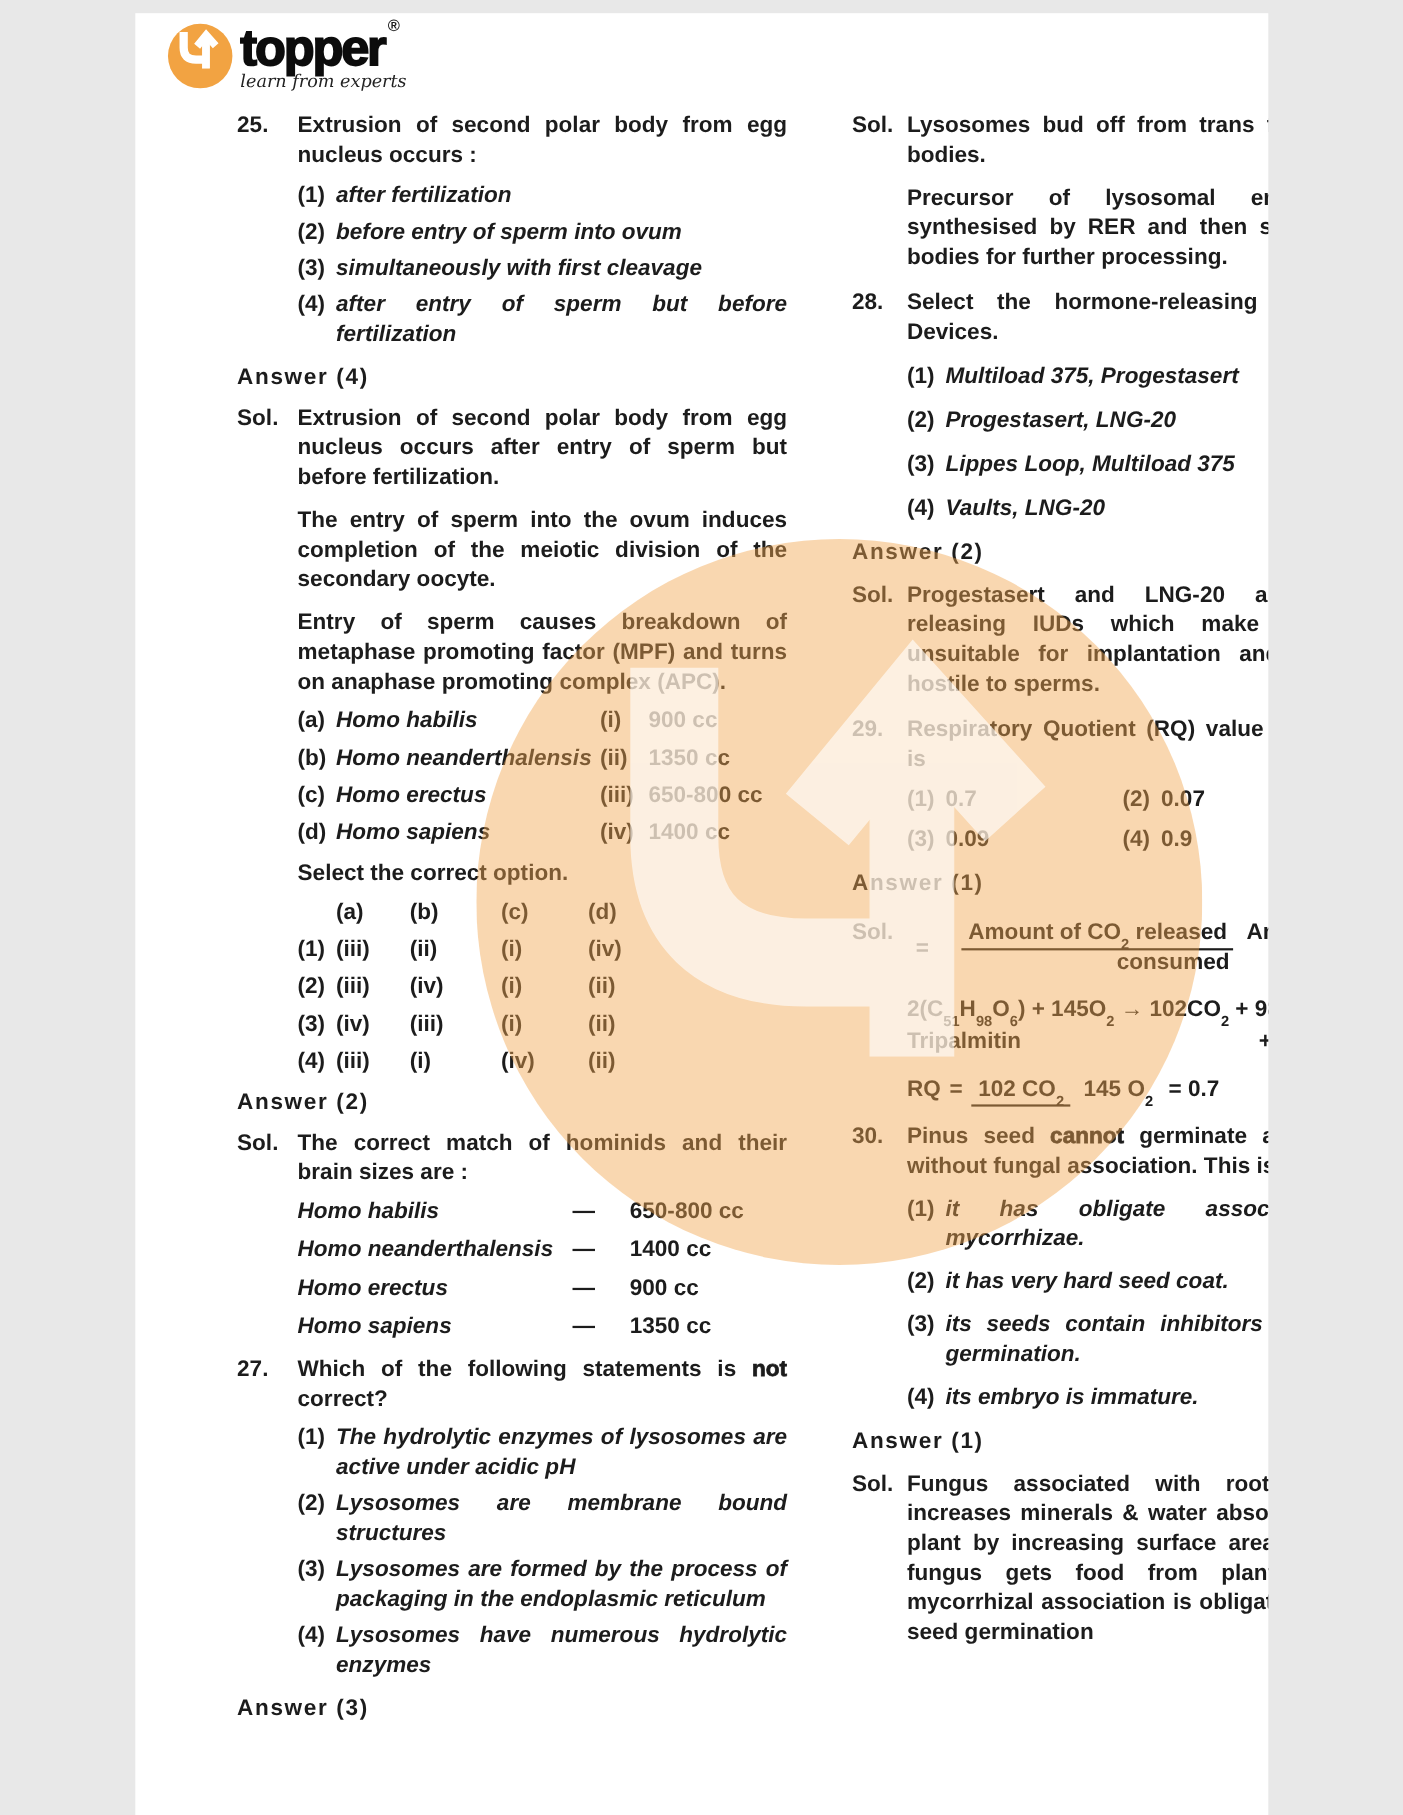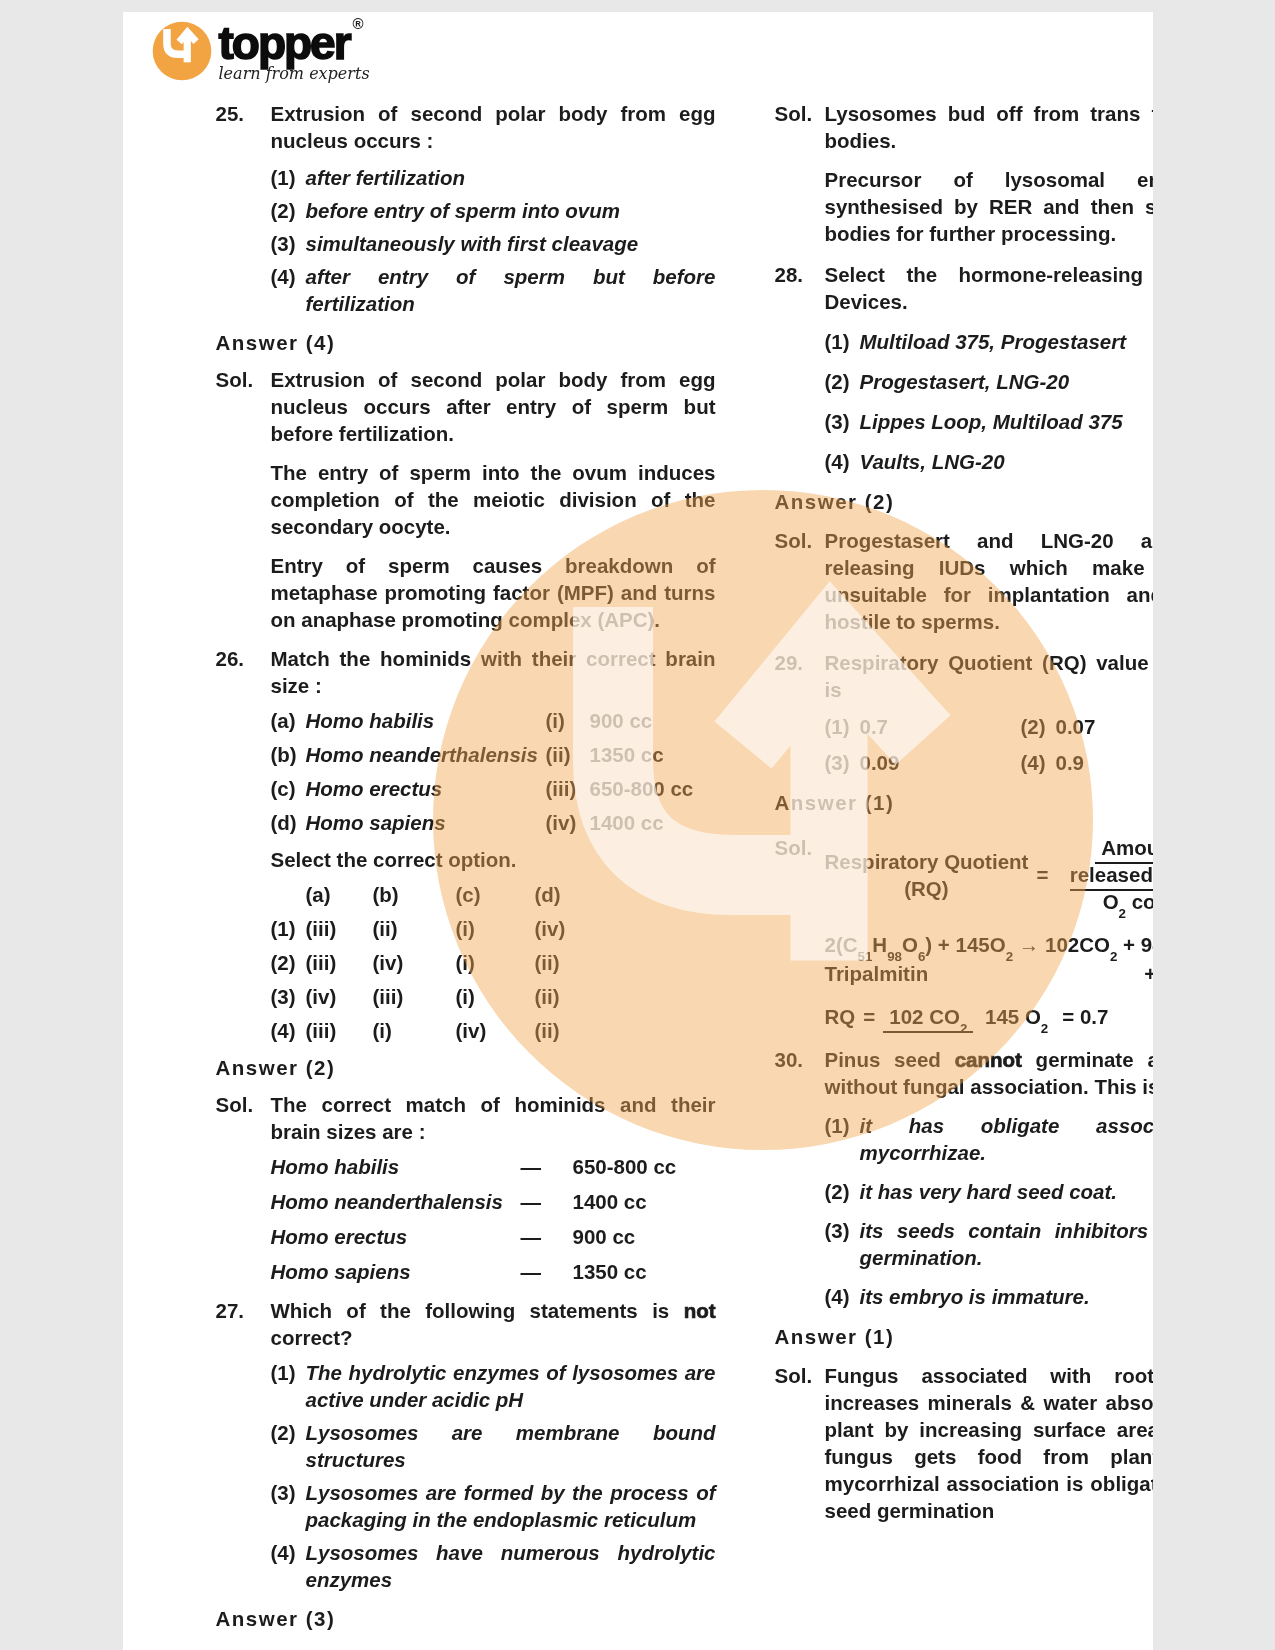--- a/index.html
+++ b/index.html
@@ -128,24 +128,20 @@
       <span class="optt">after entry of sperm but before fertilization</span>
     </div>
     <div class="ans mt12">Answer (4)</div>
     <div class="qrow mt10">
       <div class="qnum">Sol.</div>
       <div class="qbody">Extrusion of second polar body from egg nucleus occurs after entry of sperm but before fertilization.</div>
     </div>
     <div class="subp mt12">The entry of sperm into the ovum induces completion of the meiotic division of the secondary oocyte.</div>
     <div class="subp mt12">Entry of sperm causes breakdown of metaphase promoting factor (MPF) and turns on anaphase promoting complex (APC).</div>
 
-    <div class="qrow mt12">
-      <div class="qnum">26.</div>
-      <div class="qbody">Match the hominids with their correct brain size :</div>
-    </div>
     <div class="mrow mt8">
       <span class="mn">(a)</span>
       <i class="msp">Homo habilis</i>
       <span class="mrn">(i)</span>
       <span class="mv">900 cc</span>
     </div>
     <div class="mrow mt7">
       <span class="mn">(b)</span>
       <i class="msp">Homo neanderthalensis</i>
       <span class="mrn">(ii)</span>
@@ -296,24 +292,20 @@
       <span>(3)</span>
       <span>0.09</span>
       <span>(4)</span>
       <span>0.9</span>
     </div>
     <div class="ans mt13">Answer (1)</div>
     <div class="qrow mt18">
       <div class="qnum">Sol.</div>
       <div class="qbody">
         <div class="eqrow">
-          <div class="lhs">
-            <div>Respiratory Quotient</div>
-            <div class="l2">(RQ)</div>
-          </div>
           <span class="eqsign">=</span>
           <span class="frac">
             <span class="fnum">Amount of CO<sub>2</sub> released</span>
             <span class="fden">Amount of O<sub>2</sub> consumed</span>
           </span>
         </div>
       </div>
     </div>
     <div class="subp mt16" style="text-align:left;">2(C<sub>51</sub>H<sub>98</sub>O<sub>6</sub>) + 145O<sub>2</sub> → 102CO<sub>2</sub> + 98H<sub>2</sub>O</div>
     <div class="subp mt2">

